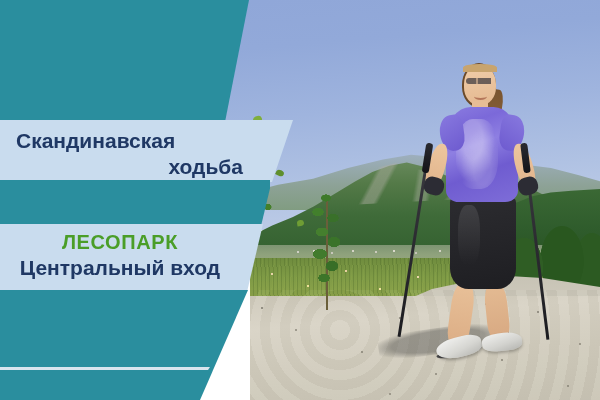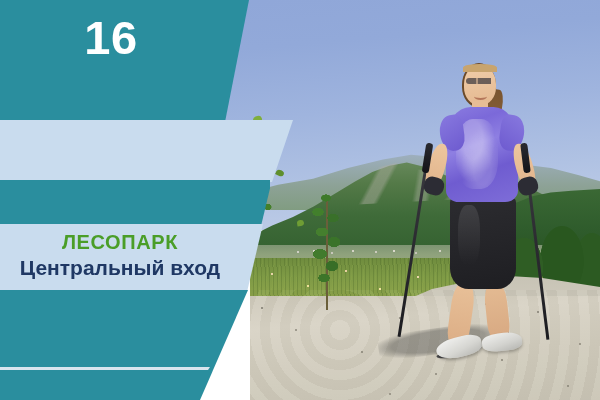--- a/index.html
+++ b/index.html
@@ -328,17 +328,18 @@
     </div>
   </div>
 
   <div class="band teal-top"></div>
   <div class="band lt-band-1"></div>
   <div class="band teal-mid"></div>
   <div class="band lt-band-2"></div>
   <div class="band teal-bot"></div>
   <div class="band divider"></div>
 
-  <p class="t date-num">16</p>
+  <p class="t title-1">Скандинавская</p>
+  <p class="t title-2">ходьба</p>
   <p class="t entrance">Центральный вход</p>
   <p class="t place">ЛЕСОПАРК</p>
 
 </div>
 
 </body></html>

